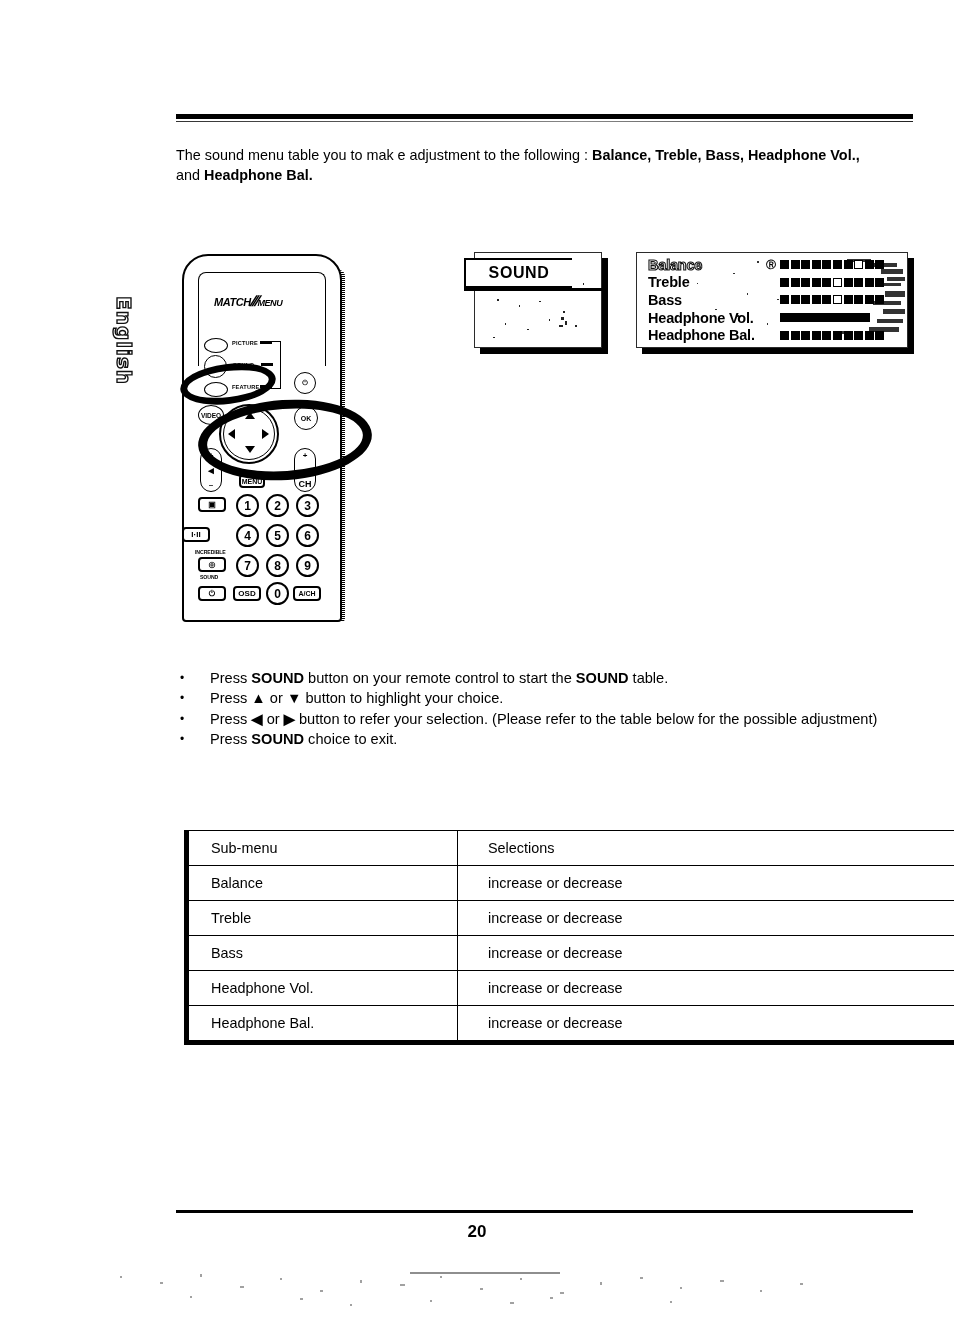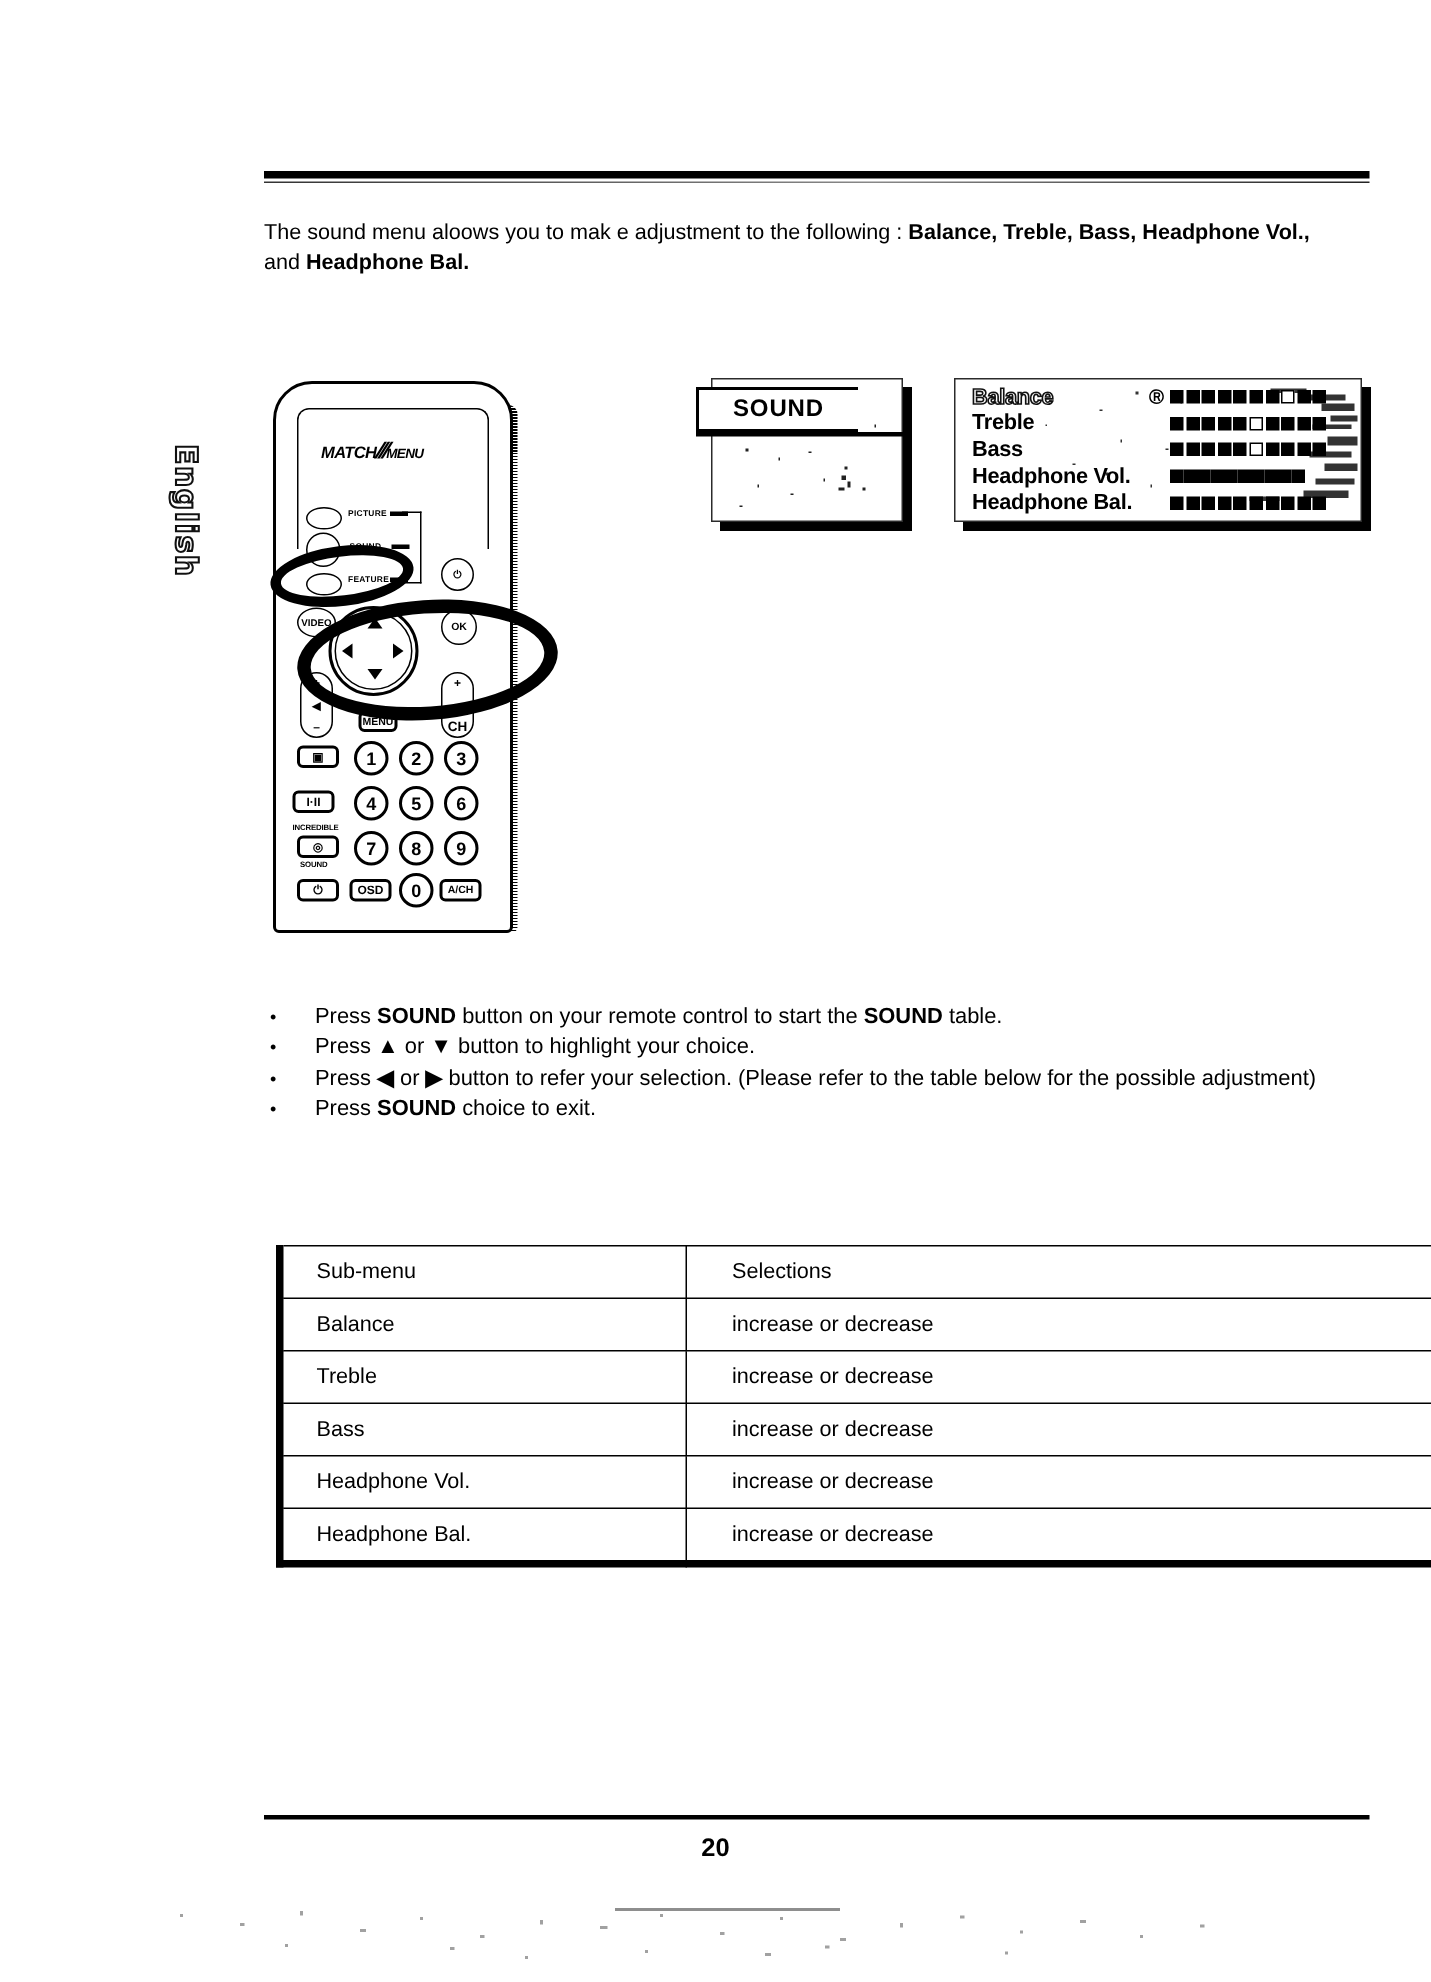--- a/index.html
+++ b/index.html
@@ -415,21 +415,21 @@
 <body>
 
 <div id="page">
 
   <div class="lang-tab">English</div>
 
   <div class="title-rule"></div>
   <div class="title-rule2"></div>
 
   <div class="intro">
-    <span>The sound menu aloows you to mak e adjustment to the following : </span><b>Balance, Treble, Bass, Headphone Vol.,</b><span> and </span><b>Headphone Bal.</b>
+    <span>The sound menu table you to mak e adjustment to the following : </span><b>Balance, Treble, Bass, Headphone Vol.,</b><span> and </span><b>Headphone Bal.</b>
   </div>
 
   <div id="remote-wrap">
     <div class="remote-shadow"></div>
     <div class="remote-body"></div>
     <div class="remote-inner-panel"></div>
 
     <div class="brand">
       <span>MATCH</span><span class="bars">///</span><span class="small">MENU</span>
     </div>
@@ -473,21 +473,21 @@
       <span>+</span>
       <span style="font-size:9px;">CH</span>
     </div>
     <div class="side-btn" style="left:63px;top:222px;width:26px;height:14px;font-size:7px;">
       <span>MENU</span>
     </div>
 
     <div class="side-btn" style="left:22px;top:245px;">
       <span>▣</span>
     </div>
-    <div class="side-btn" style="left:19px;top:275px;">
+    <div class="side-btn" style="left:6px;top:275px;">
       <span>I·II</span>
     </div>
     <div class="side-cap" style="left:19px;top:297px;">INCREDIBLE</div>
     <div class="side-btn" style="left:22px;top:305px;">
       <span>◎</span>
     </div>
     <div class="side-cap" style="left:24px;top:322px;">SOUND</div>
     <div class="side-btn" style="left:22px;top:334px;">
       <span>⏻</span>
     </div>

